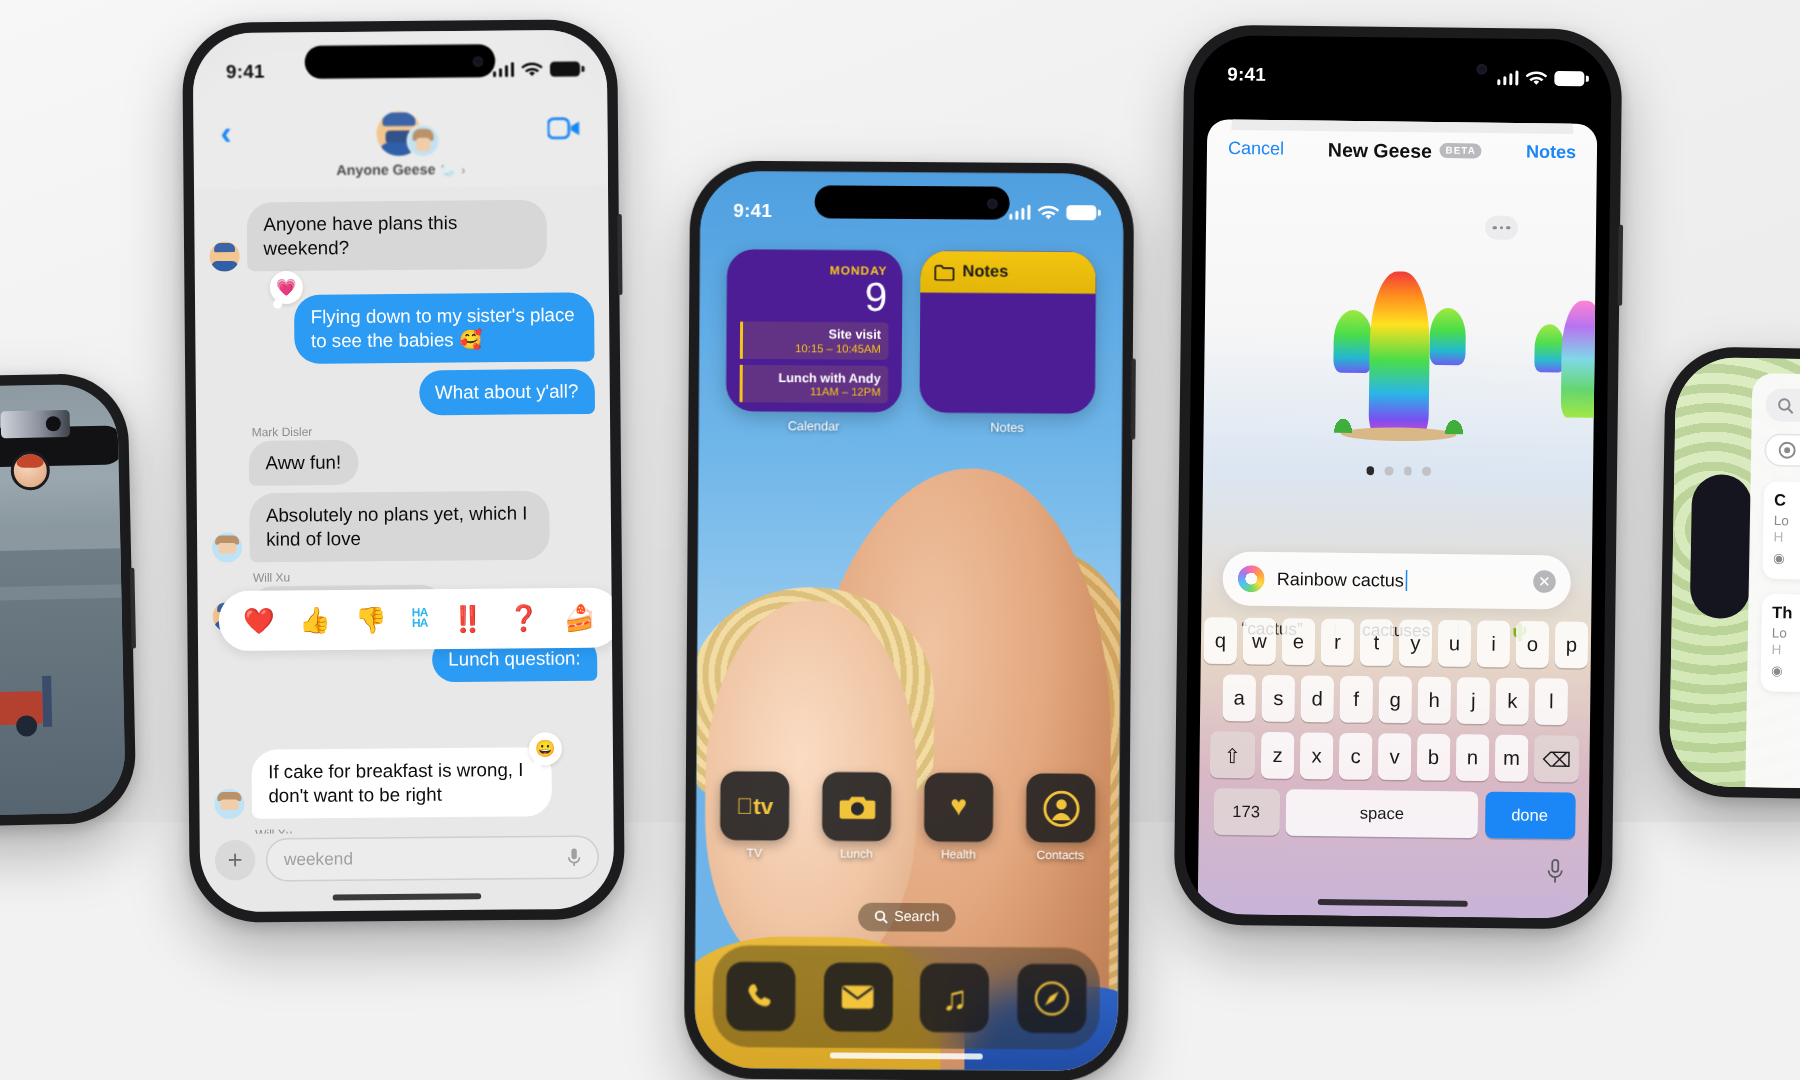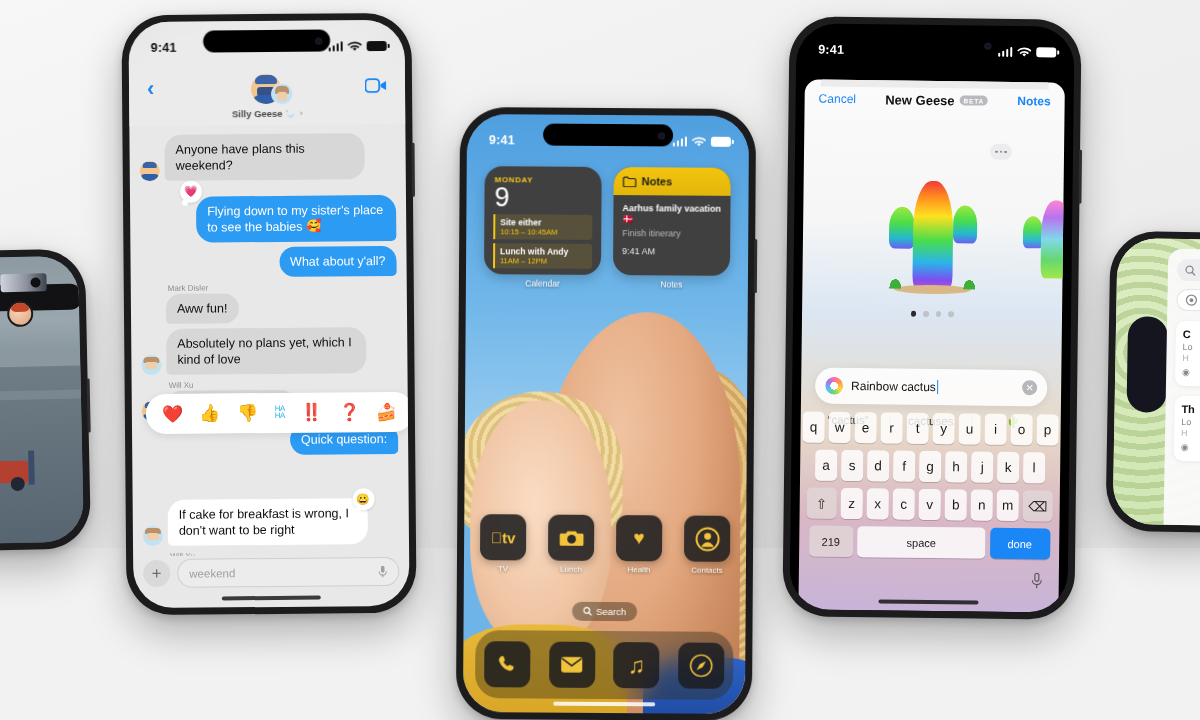--- a/index.html
+++ b/index.html
@@ -122,21 +122,21 @@
   .sender{font-size:8px;color:#8c8c8c;margin:6px 0 1px 27px;}
   .tapback{position:absolute;background:#fff;border-radius:50%;width:22px;height:22px;
      display:flex;align-items:center;justify-content:center;font-size:11px;
      box-shadow:0 1px 3px rgba(0,0,0,.12);}
   .tapback::after{content:"";position:absolute;width:6px;height:6px;border-radius:50%;background:#fff;bottom:-3px;left:2px;}
   .emoji-bar{
     position:absolute;left:14px;right:-6px;height:40px;background:#fff;border-radius:20px;
     display:flex;align-items:center;justify-content:space-around;padding:0 8px;font-size:17px;
     box-shadow:0 2px 8px rgba(0,0,0,.10); z-index:20;
   }
-  .haha{font-size:8px;font-weight:400;color:#2fb6e8;line-height:.85;letter-spacing:-.5px;}
+  .haha{font-size:8px;font-weight:700;color:#2fb6e8;line-height:.85;letter-spacing:-.5px;}
   .msg-input{
     position:absolute;bottom:20px;left:10px;right:10px;height:29px;display:flex;align-items:center;gap:7px;z-index:25;
   }
   .plus-btn{width:27px;height:27px;border-radius:50%;background:#d9d9d9;color:#6b6b6b;
      display:flex;align-items:center;justify-content:center;font-size:17px;font-weight:300;flex:0 0 27px;}
   .input-pill{flex:1;height:29px;border-radius:16px;border:1px solid #cfcfcf;background:#ececec;
      display:flex;align-items:center;justify-content:space-between;padding:0 11px;font-size:11.5px;color:#a0a0a0;}
 
   
   #phone-home { left:458px; top:108px; width:296px; height:612px; transform: rotate(0.4deg); }
@@ -158,22 +158,22 @@
   .hair-child{position:absolute;left:-2%;bottom:44%;width:58%;height:36%;
      background: repeating-radial-gradient(circle at 40% 40%, #f2dca4 0 4px, #dcc07c 4px 8px);
      border-radius:52% 52% 22% 22%;}
   .shirt-yellow{position:absolute;left:-4%;bottom:-2%;width:62%;height:24%;
      background:linear-gradient(180deg,#e8b93a,#d8a526);border-radius:40% 40% 0 0;}
   .shirt-blue{position:absolute;right:-6%;bottom:-2%;width:42%;height:16%;
      background:linear-gradient(180deg,#2d62c6,#1f4aa0);border-radius:40% 30% 0 0;}
 
   .widgets{position:absolute;top:52px;left:18px;right:18px;display:flex;gap:12px;z-index:10;}
   .widget{width:calc(50% - 6px);}
-  .w-card{height:108px;border-radius:18px;overflow:hidden;background:#404040;color:#fff;
-     box-shadow:0 4px 12px rgba(0,0,0,.2);}
+  .w-card{height:108px;border-radius:18px;overflow:hidden;background:#4c1d95;color:#fff;
+     box-shadow:0 4px 12px rgba(0,0,0,.2);text-align:right;}
   .w-label{text-align:center;font-size:8.5px;color:#fff;margin-top:4px;
      text-shadow:0 1px 3px rgba(0,0,0,.45);}
   .cal-day{font-size:8px;font-weight:800;color:#f5c518;letter-spacing:.6px;padding:9px 10px 0;}
   .cal-num{font-size:27px;font-weight:400;line-height:.9;padding:1px 10px 5px;}
   .cal-ev{margin:0 9px 4px;padding:3px 5px;border-left:2.5px solid #f5c518;
      background:rgba(245,197,24,.13);border-radius:0 3px 3px 0;}
   .cal-ev .t{font-size:8.5px;font-weight:600;}
   .cal-ev .s{font-size:7.5px;color:#f5c518;}
   .notes-head{background:linear-gradient(180deg,#f3c50f,#e2b50a);height:28px;display:flex;align-items:center;gap:5px;padding:0 9px;color:#1a1a1a;}
   .notes-head .ttl{font-size:11px;font-weight:700;}
@@ -334,21 +334,21 @@
               <div class="hair"></div>
               <div class="beard"></div>
               <div class="body"></div>
             </div>
           <div class="av-sec">
               <div class="h"></div>
               <div class="f"></div>
             </div>
         </div>
         <div class="group-name">
-          <span>Silly Geese</span>
+          <span>Anyone Geese</span>
           <span style="font-size:9px">🦢</span>
           <span class="chev">›</span>
         </div>
       </div>
 
       <div class="msg-thread">
         <div class="row">
           <div class="mini-av a">
               <div class="hair"></div>
               <div class="body"></div>
@@ -382,21 +382,21 @@
         <div class="sender">Will Xu</div>
         <div class="row" style="margin-top:0">
           <div class="mini-av a">
               <div class="hair"></div>
               <div class="body"></div>
             </div>
           <div class="bub them">Nada for me either!</div>
         </div>
 
         <div class="row me">
-          <div class="bub me">Quick question:</div>
+          <div class="bub me">Lunch question:</div>
         </div>
 
         <div class="emoji-bar" style="top:268px">
           <span>❤️</span>
           <span>👍</span>
           <span>👎</span>
           <span class="haha">HA<br>HA</span>
           <span>‼️</span>
           <span>❓</span>
           <span>🍰</span>
@@ -460,43 +460,38 @@
           <div class="batt"></div>
         </div>
       </div>
 
       <div class="widgets">
         <div class="widget">
           <div class="w-card">
             <div class="cal-day">MONDAY</div>
             <div class="cal-num">9</div>
             <div class="cal-ev">
-              <div class="t">Site either</div>
+              <div class="t">Site visit</div>
               <div class="s">10:15 – 10:45AM</div>
             </div>
             <div class="cal-ev">
               <div class="t">Lunch with Andy</div>
               <div class="s">11AM – 12PM</div>
             </div>
           </div>
           <div class="w-label">Calendar</div>
         </div>
 
         <div class="widget">
           <div class="w-card">
             <div class="notes-head">
               <svg width="14" height="11" viewBox="0 0 16 12">
                   <path d="M1 2.5A1.5 1.5 0 0 1 2.5 1h3.2l1.4 1.6h6.4A1.5 1.5 0 0 1 15 4.1v6.4A1.5 1.5 0 0 1 13.5 12h-11A1.5 1.5 0 0 1 1 10.5z" fill="none" stroke="#1a1a1a" stroke-width="1.3"></path>
                 </svg>
               <span class="ttl">Notes</span>
-            </div>
-            <div class="notes-body">
-              <div class="l1">Aarhus family vacation 🇩🇰</div>
-              <div class="l2">Finish itinerary</div>
-              <div class="l3">9:41 AM</div>
             </div>
           </div>
           <div class="w-label">Notes</div>
         </div>
       </div>
 
       <div class="apps-grid">
         <div class="app">
           <div class="app-ic" style="font-size:15px;font-weight:700">tv</div>
           <div class="app-nm">TV</div>
@@ -659,21 +654,21 @@
             <div class="key">z</div>
             <div class="key">x</div>
             <div class="key">c</div>
             <div class="key">v</div>
             <div class="key">b</div>
             <div class="key">n</div>
             <div class="key">m</div>
             <div class="key wide">⌫</div>
           </div>
           <div class="kb-row">
-            <div class="key num">219</div>
+            <div class="key num">173</div>
             <div class="key space">space</div>
             <div class="key done">done</div>
           </div>
         </div>
         <div class="mic">
           <svg width="12" height="17" viewBox="0 0 12 17">
               <rect x="4" y="1" width="4" height="8" rx="2" fill="none" stroke="#5a5a5e" stroke-width="1.2"></rect>
               <path d="M1.6 8a4.4 4.4 0 0 0 8.8 0" fill="none" stroke="#5a5a5e" stroke-width="1.2"></path>
               <line x1="6" y1="12.4" x2="6" y2="16" stroke="#5a5a5e" stroke-width="1.2"></line>
             </svg>

